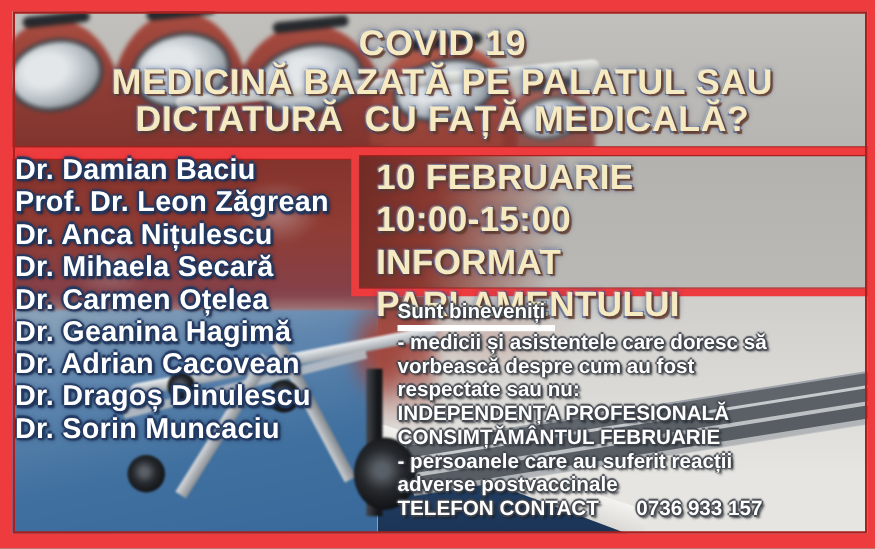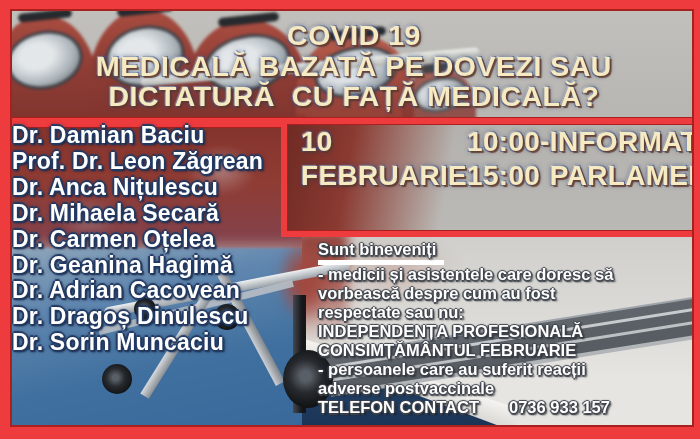--- a/index.html
+++ b/index.html
@@ -80,21 +80,21 @@
   .s-w4{left:6px;   top:118px; width:30px; height:30px;}
 
   
   .divider{position:absolute; z-index:20; left:3px; right:3px; top:118px; height:9px;
     background:#ee3b3e; box-shadow:0 1px 0 #a8211f, 0 -1px 0 #a8211f;}
   .date-box{position:absolute; z-index:30; left:281px; top:118px; width:419px; height:119px;
     border:6px solid #ee3b3e; box-shadow:inset 0 0 0 1px #a8211f;
     background:
       linear-gradient(100deg, #702b24 0%, #8a3a31 16%, rgba(178,176,172,0) 40%),
       linear-gradient(180deg,#b4b2ae,#bbb9b5);
-    padding:1px 0 0 14px; display:flex; justify-content:space-evenly;}
+    padding:1px 0 0 14px; display:flex; flex-direction:column; justify-content:space-evenly;}
   .frame{position:absolute; inset:0; z-index:60; pointer-events:none;
     border:10px solid #ee3b3e; border-top-width:9px; border-right-width:6px; border-bottom-width:12px;
     box-shadow:inset 0 0 0 2px #a8211f;}
 
   
   .title{position:absolute; z-index:35; top:20px; left:8px; right:0; text-align:center;}
   .title-line{white-space:pre; font-size:28.5px; line-height:30.5px; letter-spacing:.5px;
     color:#f5eac2;
     text-shadow:2px 2px 1px rgba(96,56,40,.85), -1px -1px 1px rgba(255,255,240,.35),
       0 0 5px rgba(45,65,120,.85), 1px -1px 0 rgba(70,90,140,.6), -1px 1px 0 rgba(70,90,140,.6);}
@@ -150,21 +150,21 @@
     <span class="sp s-wheel s-w1"></span>
     <span class="sp s-wheel s-w2"></span>
     <span class="sp s-wheel s-w3"></span>
     <span class="sp s-wheel s-w4"></span>
   </div>
 
   <div class="divider"></div>
 
   <div class="title">
     <div class="title-line">COVID 19</div>
-    <div class="title-line">MEDICALĂ BAZATĂ PE DOVEZI SAU</div>
+    <div class="title-line">MEDICINĂ BAZATĂ PE PALATUL SAU</div>
     <div class="title-line">DICTATURĂ  CU FAȚĂ MEDICALĂ?</div>
   </div>
 
   <div class="date-box">
     <div class="date-line">10 FEBRUARIE</div>
     <div class="date-line">10:00-15:00</div>
     <div class="date-line">INFORMAT PARLAMENTULUI</div>
   </div>
 
   <div class="names">

